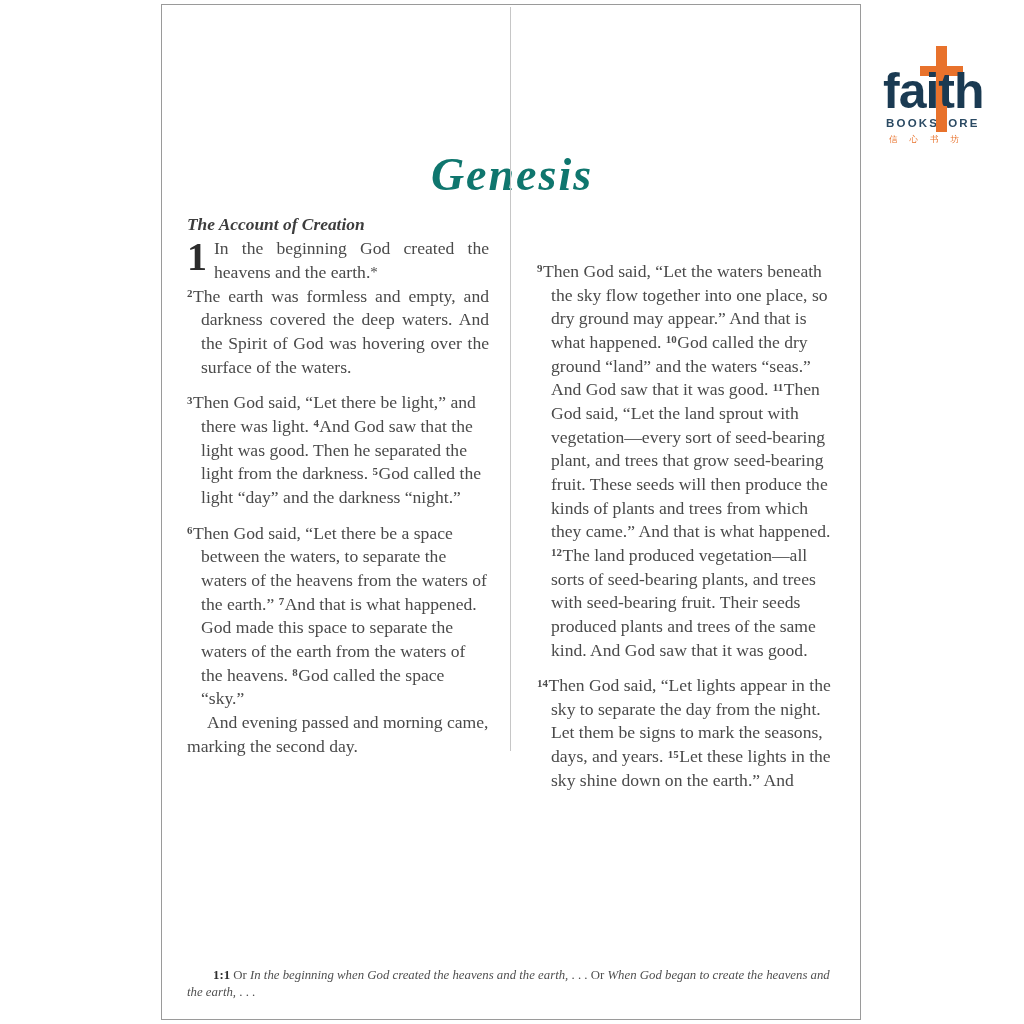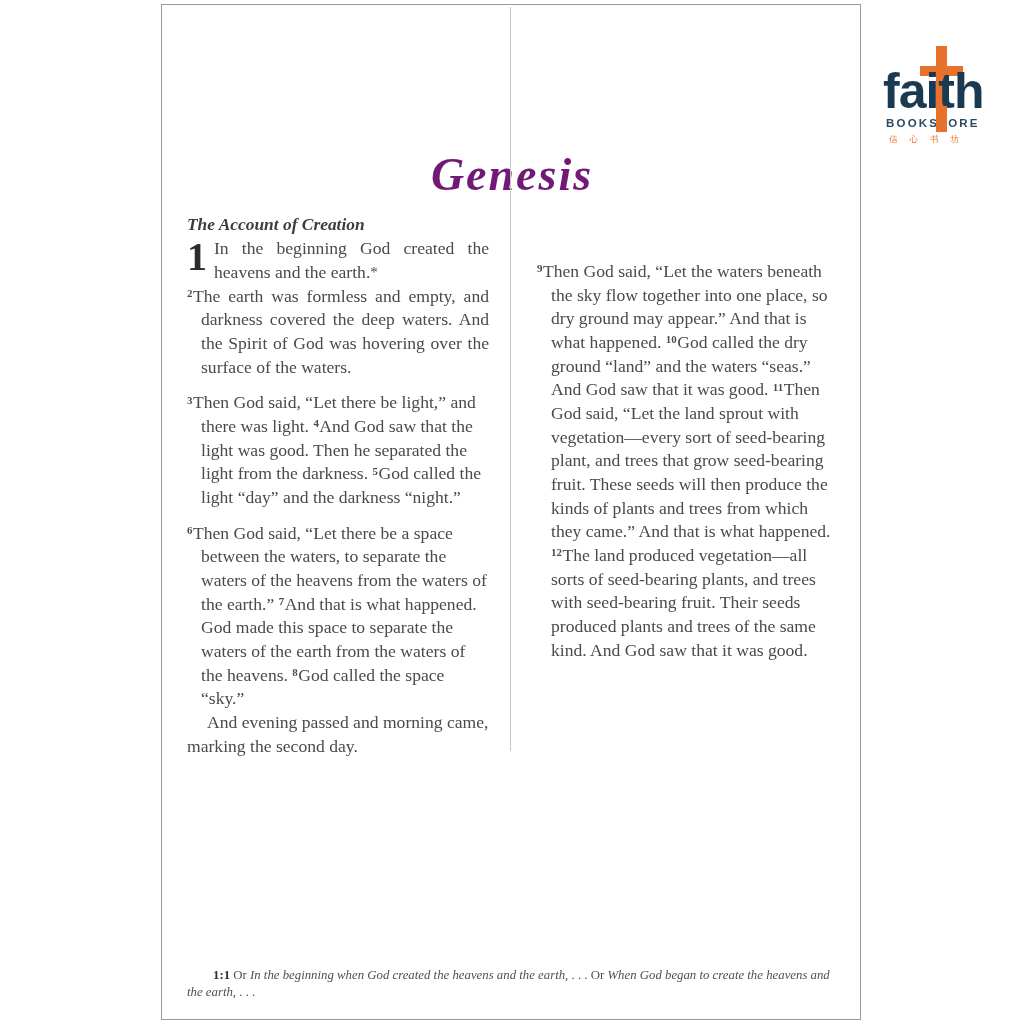--- a/index.html
+++ b/index.html
@@ -44,21 +44,21 @@
   #book-title {
     position: absolute;
     left: 0;
     top: 112px;
     width: 700px;
     text-align: center;
     font-family: "Liberation Serif", "DejaVu Serif", serif;
     font-style: italic;
     font-size: 46px;
     letter-spacing: 2px;
-    color: #701a75;
+    color: #0f766e;
   }
 
   
   #columns {
     position: absolute;
     left: 25px;
     top: 208px;
     width: 652px;
     height: 748px;
     display: flex;
@@ -189,20 +189,23 @@
 
     </div>
 
     <div class="column right">
 
       <p class="verse-para">
         <sup class="vnum">9</sup><span>Then God said, “Let the waters beneath the sky flow together into one place, so dry ground may appear.” And that is what happened. </span><sup class="vnum">10</sup><span>God called the dry ground “land” and the waters “seas.” And God saw that it was good. </span><sup class="vnum">11</sup><span>Then God said, “Let the land sprout with vegetation—every sort of seed-bearing plant, and trees that grow seed-bearing fruit. These seeds will then produce the kinds of plants and trees from which they came.” And that is what happened. </span><sup class="vnum">12</sup><span>The land produced vegetation—all sorts of seed-bearing plants, and trees with seed-bearing fruit. Their seeds produced plants and trees of the same kind. And God saw that it was good.</span>
       </p>
 
 
+      <p class="verse-para gap">
+        <sup class="vnum">14</sup><span>Then God said, “Let lights appear in the sky to separate the day from the night. Let them be signs to mark the seasons, days, and years. </span><sup class="vnum">15</sup><span>Let these lights in the sky shine down on the earth.” And</span>
+      </p>
 
     </div>
   </div>
 
   <div id="footnote">
     <span class="fn-ref">1:1</span>
     <span>Or</span>
     <span class="fn-alt">In the beginning when God created the heavens and the earth,</span>
     <span>. . .</span>
     <span>Or</span>

